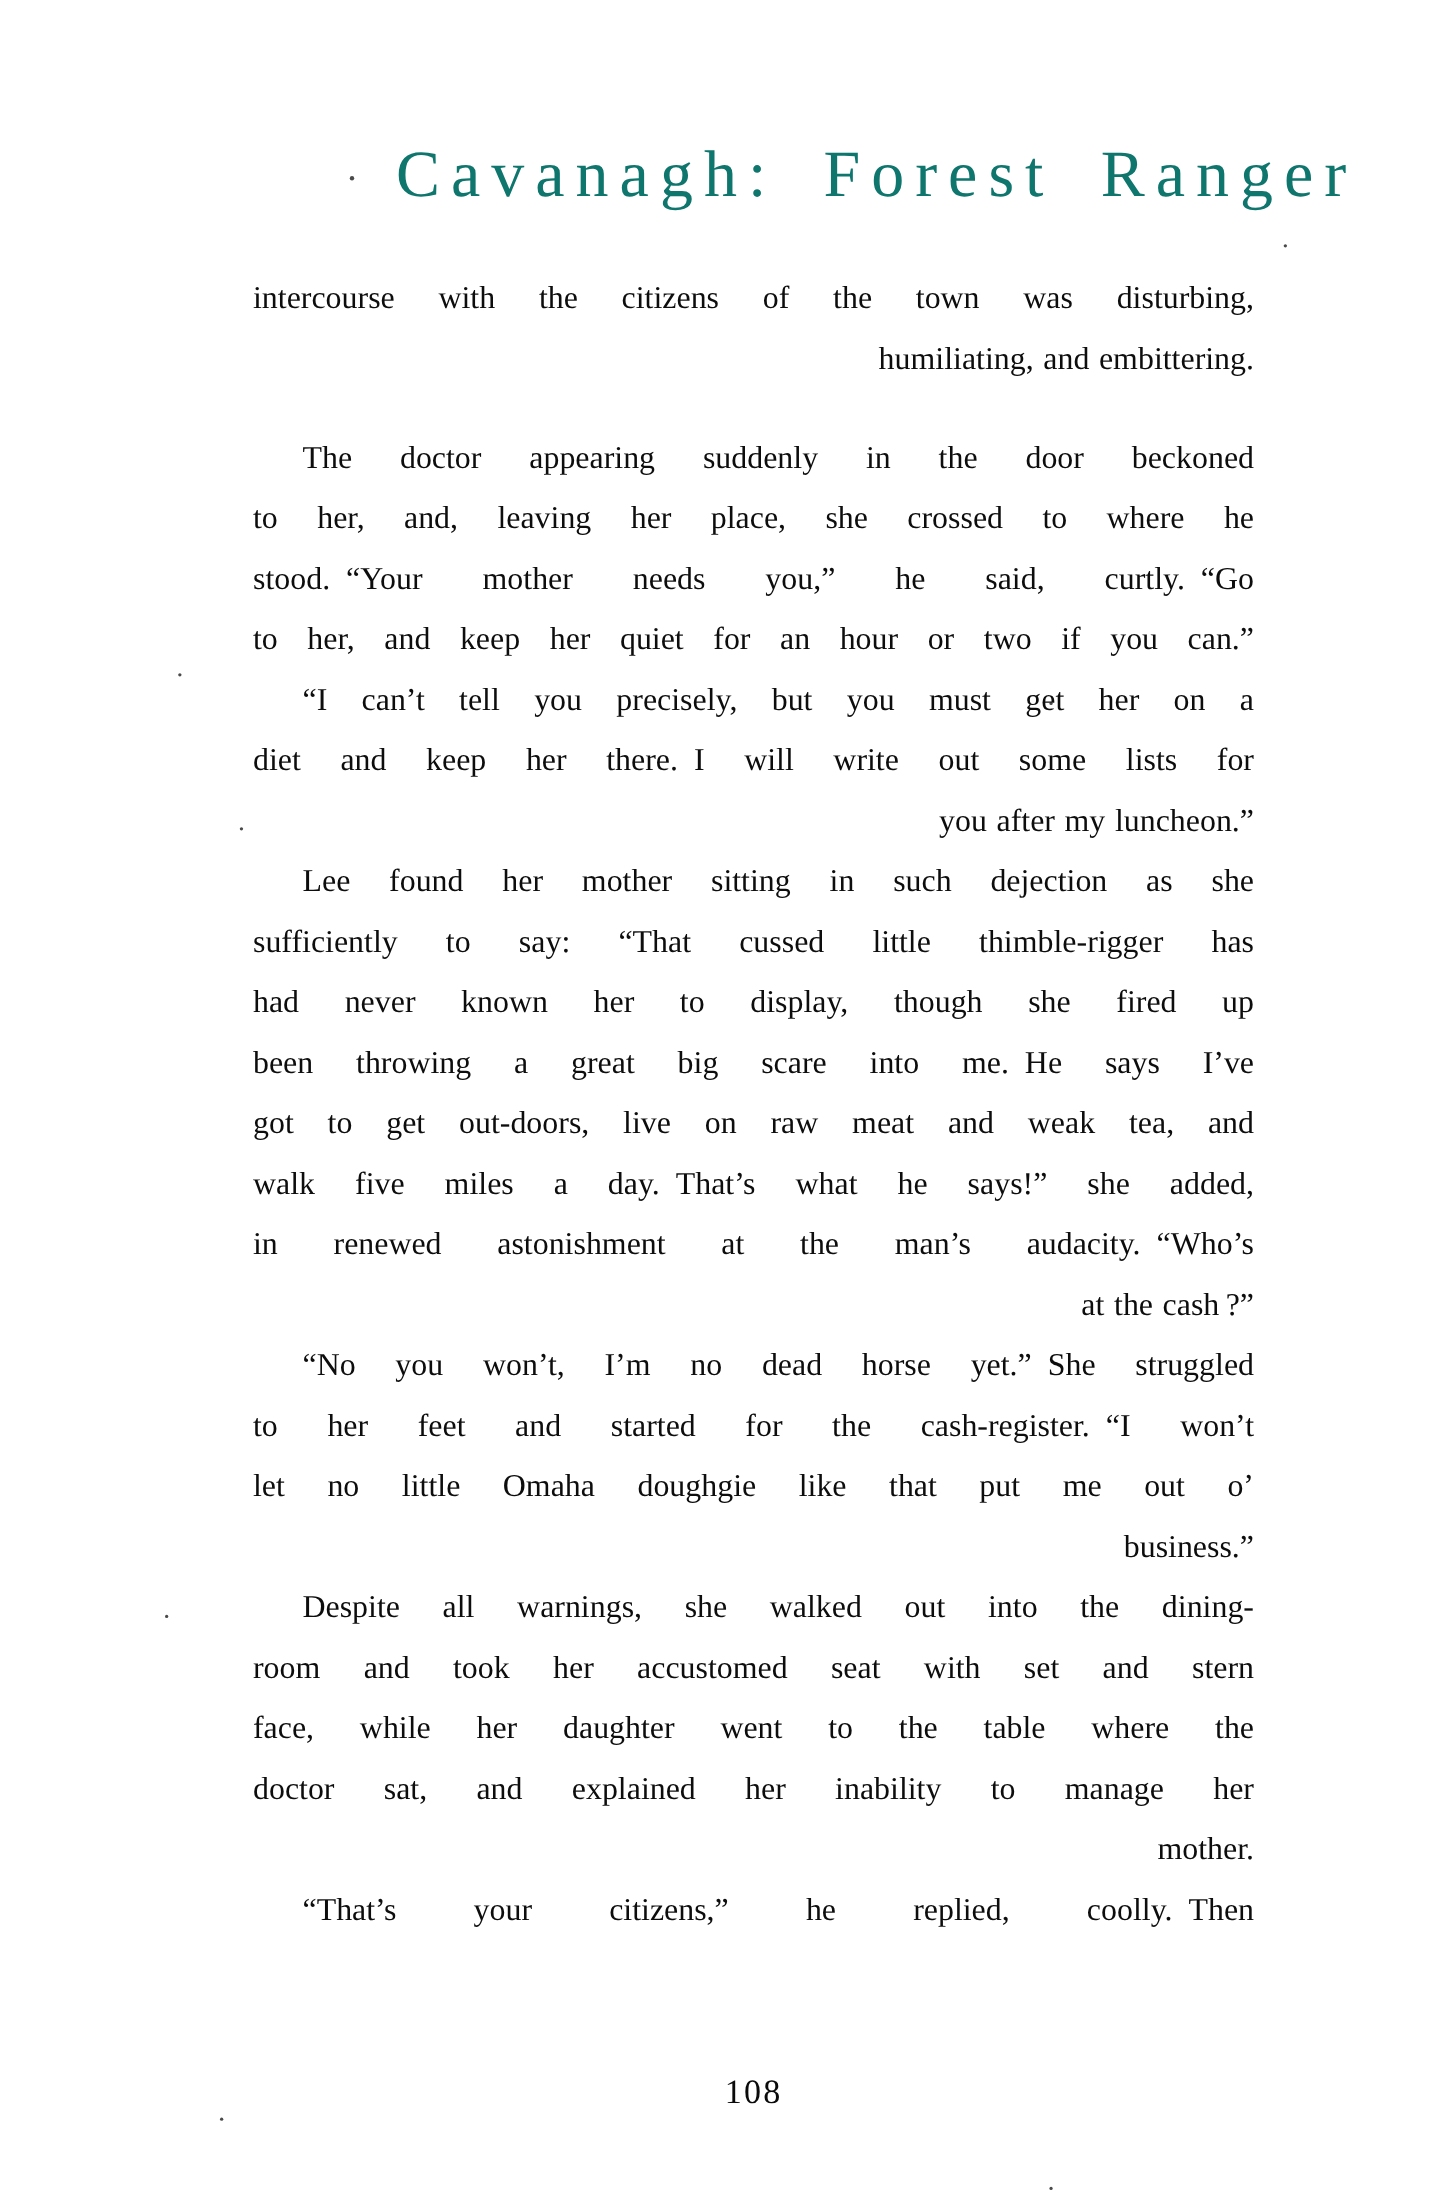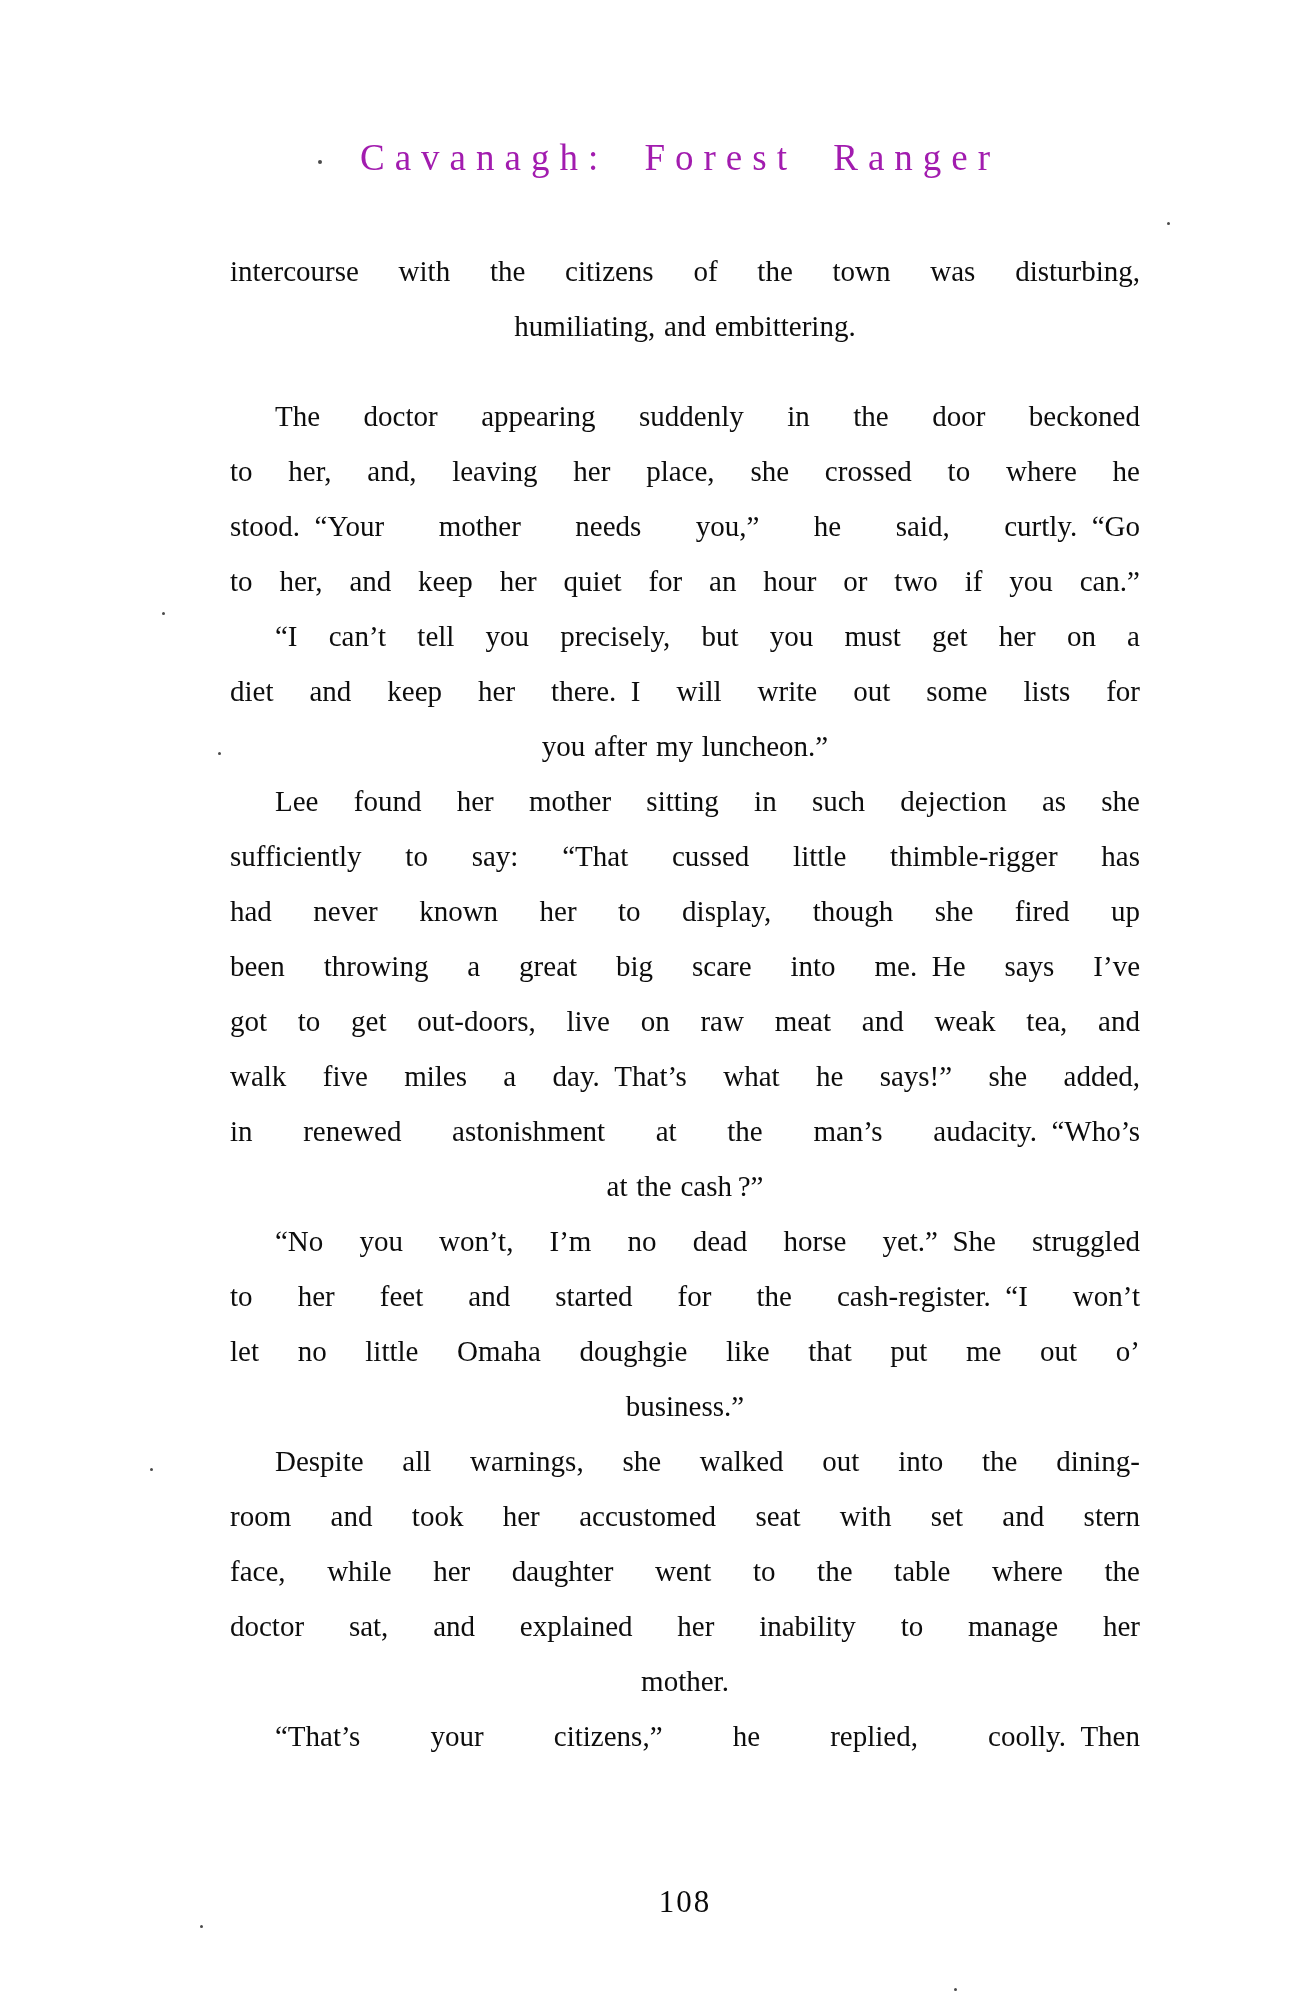--- a/index.html
+++ b/index.html
@@ -10,45 +10,45 @@
     height: 1997px;
     background: #ffffff;
     overflow: hidden;
     font-family: "Liberation Serif", "DejaVu Serif", serif;
     color: #0d0d0d;
   }
   .running-head {
     position: absolute;
     left: 360px;
     top: 133px;
-    font-size: 37px;
+    font-size: 60px;
     line-height: 50px;
     letter-spacing: 10px;
     word-spacing: 17px;
     white-space: nowrap;
-    color: #a21caf;
+    color: #0f766e;
   }
   .text-block {
     position: absolute;
     left: 230px;
     top: 244px;
     width: 910px;
     font-size: 29px;
     line-height: 55px;
     word-spacing: 1.5px;
   }
   .line {
     height: 55px;
     overflow: hidden;
   }
   
   .j { text-align: justify; }
   .j::after { content: ""; display: inline-block; width: 100%; height: 0; }
   
-  .l { text-align: center; white-space: nowrap; }
+  .l { text-align: right; white-space: nowrap; }
   
   .ind { padding-left: 45px; }
   
   .sect { margin-top: 35px; }
   .it { }
   .page-number {
     position: absolute;
     left: 230px;
     top: 1874px;
     width: 910px;

